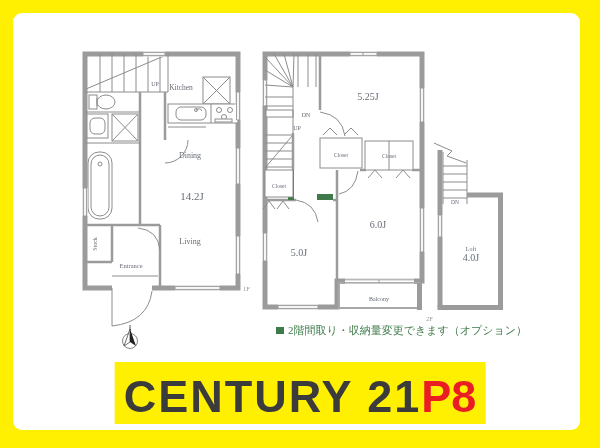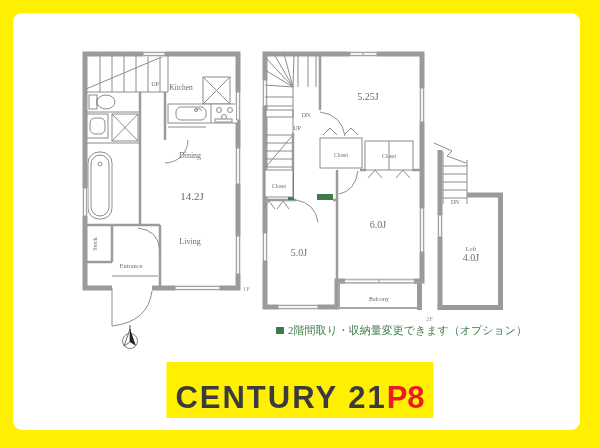--- a/index.html
+++ b/index.html
@@ -34,23 +34,23 @@
   .s55{font-size:5.5px;} .s6{font-size:6px;} .s65{font-size:6.5px;}
   .s75{font-size:7.5px;} .s8{font-size:8px;} .s10{font-size:10px;} .s11{font-size:11px;}
   .flr{fill:#9a9a9a;text-anchor:start;font-size:6.5px;}
   .note{
     position:absolute;left:276px;top:323px;display:flex;align-items:center;gap:4px;
     color:var(--accent-green);font-size:11px;font-family:"Liberation Serif",serif;
   }
   .note .sq{width:8px;height:7px;background:var(--accent-green);flex:0 0 auto;}
   .logo{
     position:absolute;top:362px;left:50%;transform:translateX(-50%);
-    background:var(--frame-yellow);padding:20px 9px 5px 9px;white-space:nowrap;
+    background:var(--frame-yellow);padding:12px 9px 5px 9px;white-space:nowrap;
     font-family:"Liberation Sans",sans-serif;font-weight:bold;
-    font-size:31px;letter-spacing:2px;line-height:1;color:var(--logo-dark);
+    font-size:45px;letter-spacing:2px;line-height:1;color:var(--logo-dark);
   }
   .logo .suffix{color:var(--logo-red);letter-spacing:0;}
 </style>
 </head>
 <body>
 
 <div class="panel"></div>
 
 <svg class="plan" viewBox="0 0 600 448">
 

